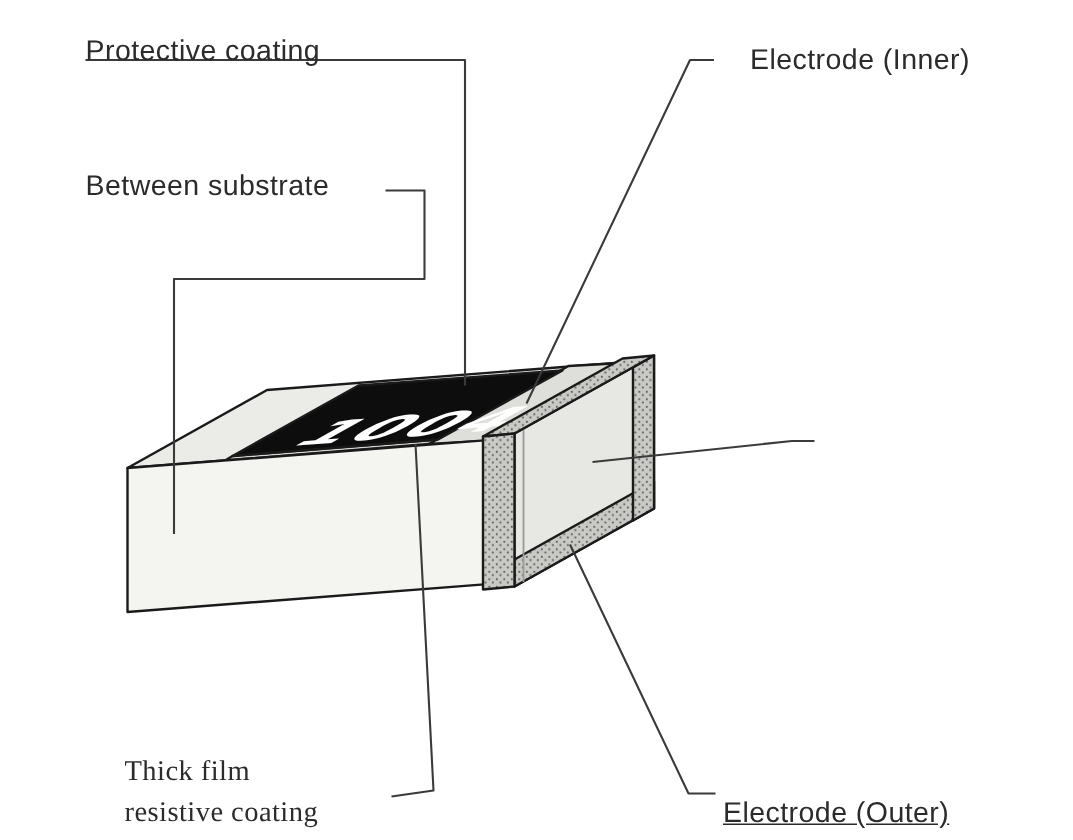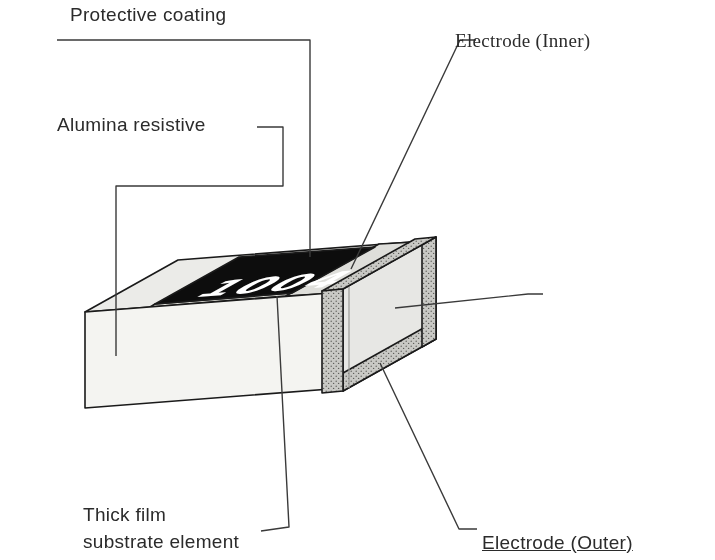--- a/index.html
+++ b/index.html
@@ -55,29 +55,29 @@
     <g>
       <polyline class="leader" points="57,40 310,40 310,257"></polyline>
       <polyline class="leader" points="476,40 460,40 351,269"></polyline>
       <polyline class="leader" points="257,127 283,127 283,186 116,186 116,356"></polyline>
       <polyline class="leader" points="543,294 528,294 395,308"></polyline>
       <polyline class="leader" points="261,531 289,527 277,296"></polyline>
       <polyline class="leader" points="477,529 459,529 380,363"></polyline>
     </g>
   </svg>
 
-  <div class="label" style="left:57px; top:4px;margin-left:13px;">Protective coating</div>
+  <div class="label" style="left:57px; top:24px;">Protective coating</div>
 
-  <div class="label" style="left:455px; top:30px;font-family:Liberation Serif, serif;">Electrode (Inner)</div>
+  <div class="label" style="left:500px; top:30px;">Electrode (Inner)</div>
 
-  <div class="label" style="left:57px; top:114px;">Alumina resistive</div>
+  <div class="label" style="left:57px; top:114px;">Between substrate</div>
 
   <div class="label" style="left:547px; top:254px;">
   </div>
 
-  <div class="label" style="left:83px; top:501px;">
+  <div class="label" style="left:83px; top:501px;font-family:Liberation Serif, serif;">
     <span class="line">Thick film</span>
-    <span class="line">substrate element</span>
+    <span class="line">resistive coating</span>
   </div>
 
   <div class="label" style="left:482px; top:532px;text-decoration:underline;">Electrode (Outer)</div>
 
 </div>
 
 </body></html>

